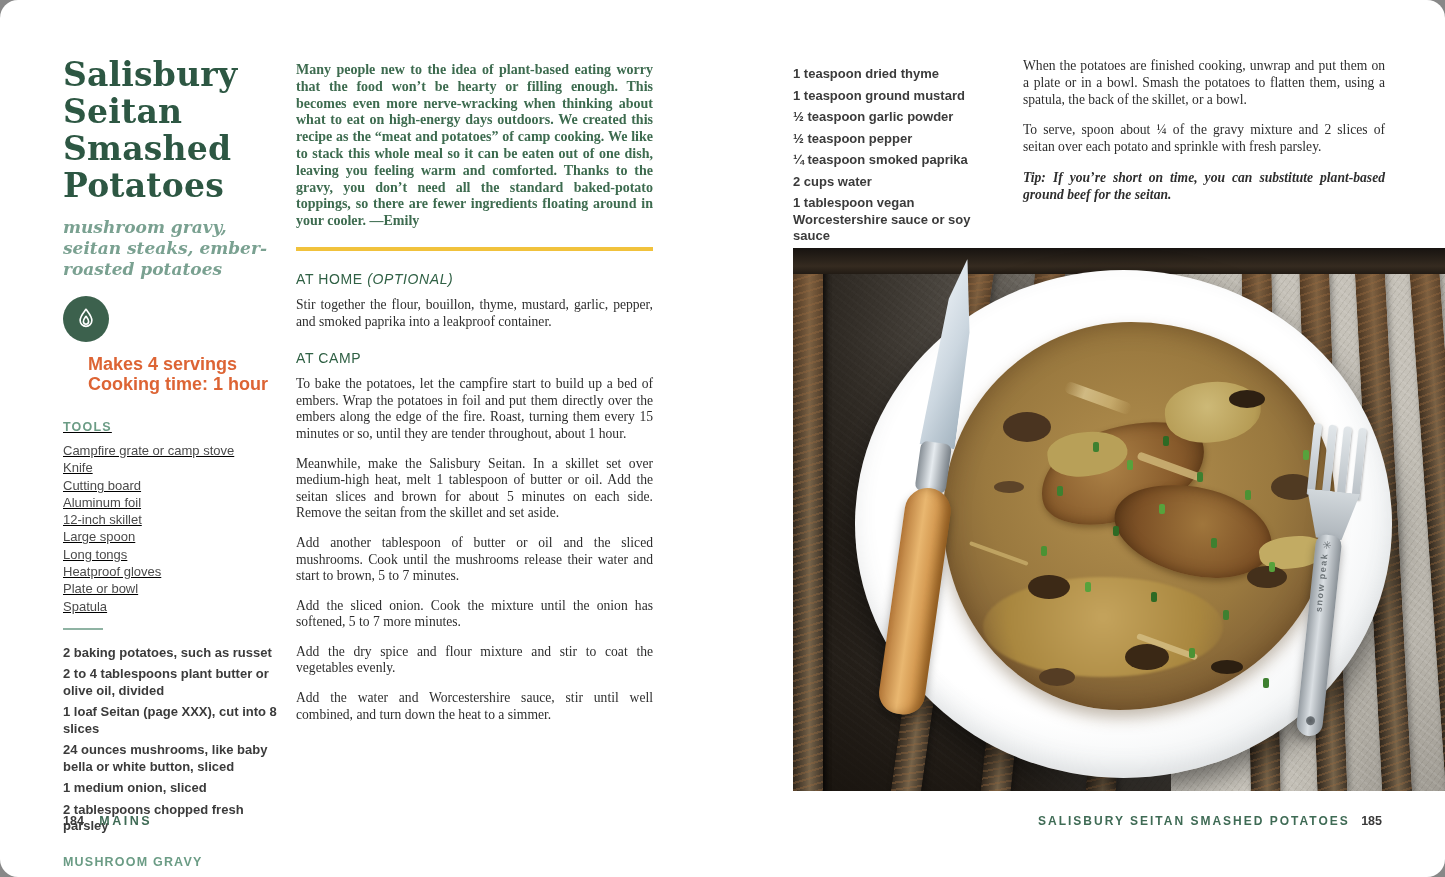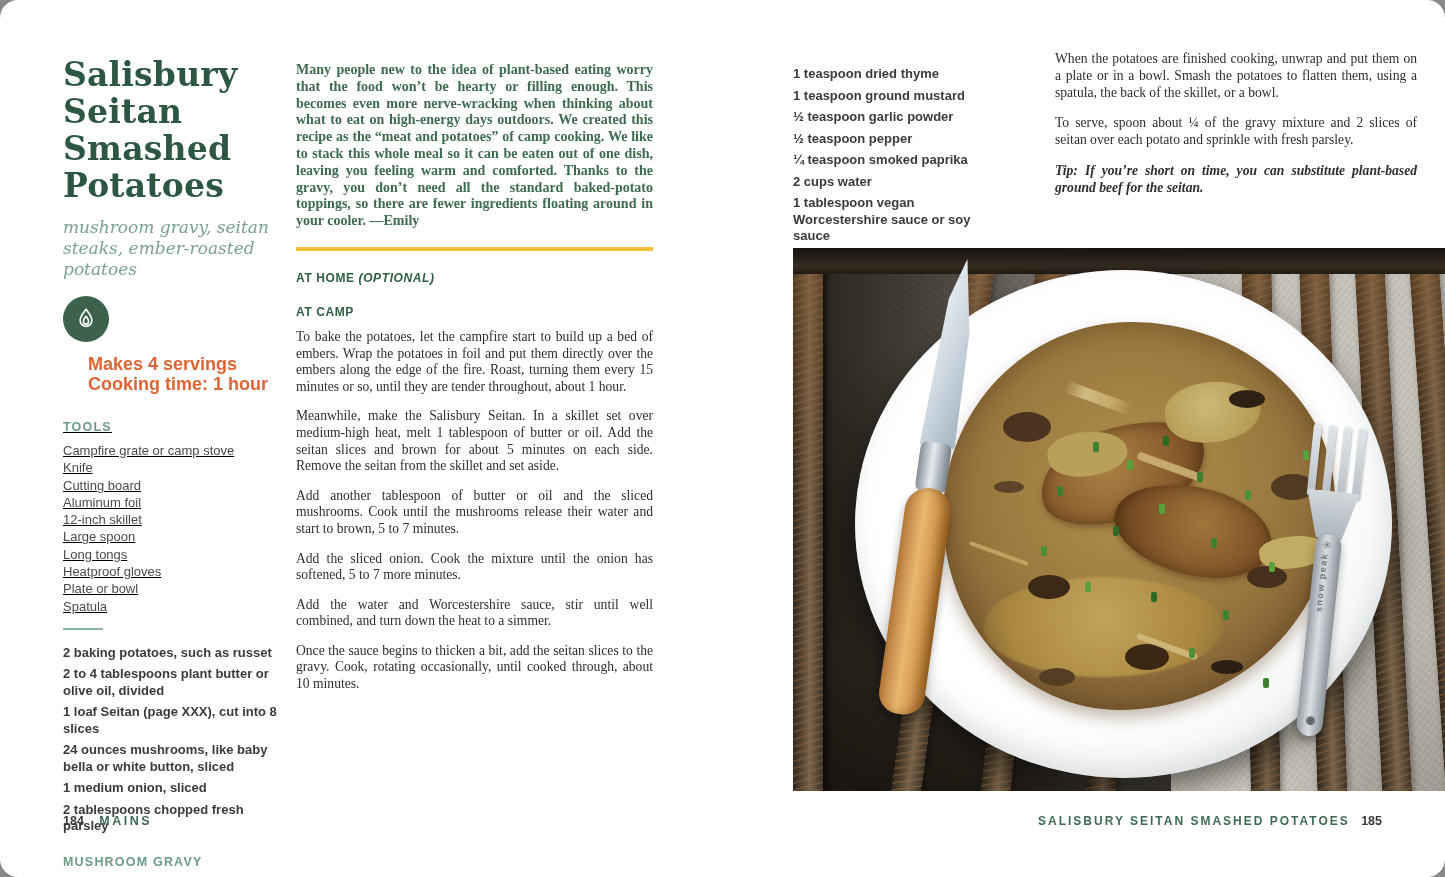--- a/index.html
+++ b/index.html
@@ -2,46 +2,46 @@
 <html><head>
 <meta charset="utf-8">
 <style>
   * { margin:0; padding:0; box-sizing:border-box; }
   body { background:#888; font-family:"Liberation Sans", sans-serif; }
   .spread { position:relative; width:1445px; height:877px; background:#ffffff; overflow:hidden; margin:0 auto;border-radius:18px; }
 
   
   .col-left { position:absolute; left:63px; top:56px; width:222px; }
   .recipe-title { font-family:"DejaVu Serif", serif; font-weight:bold; color:#2d5743; font-size:33px; line-height:37px; letter-spacing:0.2px; }
-  .recipe-subtitle { font-family:"DejaVu Serif", serif; font-style:italic; font-weight:normal; color:#7aa191; font-size:17px; line-height:21px; margin-top:13px; }
+  .recipe-subtitle { font-family:"DejaVu Serif", serif; font-style:italic; font-weight:bold; color:#7aa191; font-size:17px; line-height:21px; margin-top:13px; }
   .flame-badge { margin-top:16px; width:46px; height:46px; border-radius:50%; background:#3c614d; display:flex; align-items:center; justify-content:center; }
   .meta-lines { margin-top:12px; }
   .meta-lines div { color:#dd6434; font-weight:bold; font-size:18px; line-height:20px;margin-left:25px; }
   .subhead { color:#6b9c85; font-weight:bold; font-size:12.5px; letter-spacing:1.2px; }
   .tools-block { margin-top:26px;text-decoration:underline; }
   .tools-list { list-style:none; margin-top:8px; }
   .tools-list li { color:#4b4b4b; font-size:13px; line-height:17.3px; }
   .short-rule { width:40px; border-top:2px solid #8fb3a3; margin:13px 0 15px 0; }
   .ing-list { list-style:none; }
   .ing-list li { color:#3b3b3b; font-weight:bold; font-size:13px; line-height:16.5px; margin-bottom:5px; }
   .gravy-head { margin-top:20px; margin-bottom:8px; }
 
   
   .col-mid { position:absolute; left:296px; top:62px; width:357px; }
   .intro { font-family:"Liberation Serif", serif; font-weight:bold; color:#3d6b4f; font-size:14px; line-height:16.8px; text-align:justify; }
   .yellow-rule { height:4px; background:#f1c23c; margin:17px 0 20px 0; }
-  .step-head { color:#2f6044; font-weight:bold; font-size:12px; letter-spacing:0.6px; margin:20px 0 10px 0; }
+  .step-head { color:#2f6044; font-weight:normal; font-size:14px; letter-spacing:0.6px; margin:20px 0 10px 0; }
   .step-head .opt { font-style:italic; }
   .body-copy p { font-family:"Liberation Serif", serif; color:#2e2e2e; font-size:13.6px; line-height:16.6px; text-align:justify; margin-bottom:13px; }
 
   
   .col-ing2 { position:absolute; left:793px; top:66px; width:212px; }
 
   
-  .col-right { position:absolute; left:1023px; top:51px; width:362px;margin-left:32px; }
+  .col-right { position:absolute; left:1023px; top:58px; width:362px; }
   .col-right p { font-family:"Liberation Serif", serif; color:#2e2e2e; font-size:13.6px; line-height:16.8px; text-align:justify; margin-bottom:14px; }
   .tip { font-family:"Liberation Serif", serif; font-style:italic; font-weight:bold; color:#d4582f; font-size:13.8px; line-height:17px; margin-top:6px; text-align:left; }
 
   
   .footer-left { position:absolute; left:63px; top:814px; font-size:12.5px; }
   .footer-left .pnum { color:#3a3a3a; font-weight:bold; }
   .footer-left .sect { color:#3f6b55; font-weight:bold; letter-spacing:2.5px; margin-left:12px; }
   .footer-right { position:absolute; right:63px; top:814px; font-size:12px; }
   .footer-right .rtitle { color:#3f6b55; font-weight:bold; letter-spacing:2px; }
   .footer-right .pnum { color:#3a3a3a; font-weight:bold; font-size:12.5px; margin-left:8px; }
@@ -203,31 +203,35 @@
       </ul>
   </div>
 
   <div class="col-mid">
     <p class="intro">Many people new to the idea of plant-based eating worry that the food won’t be hearty or filling enough. This becomes even more nerve-wracking when thinking about what to eat on high-energy days outdoors. We created this recipe as the “meat and potatoes” of camp cooking. We like to stack this whole meal so it can be eaten out of one dish, leaving you feeling warm and comforted. Thanks to the gravy, you don’t need all the standard baked-potato toppings, so there are fewer ingredients floating around in your cooler. —Emily</p>
     <div class="yellow-rule"></div>
     <div class="step-head">
       <span>AT HOME</span>
       <span class="opt">(OPTIONAL)</span>
     </div>
+    <div class="body-copy">
+
+    <p>Stir together the flour, bouillon, thyme, mustard, garlic, pepper, and smoked paprika into a leakproof container.</p>
+      </div>
     <div class="step-head">
       <span>AT CAMP</span>
     </div>
     <div class="body-copy">
 
     <p>To bake the potatoes, let the campfire start to build up a bed of embers. Wrap the potatoes in foil and put them directly over the embers along the edge of the fire. Roast, turning them every 15 minutes or so, until they are tender throughout, about 1 hour.</p>
         <p>Meanwhile, make the Salisbury Seitan. In a skillet set over medium-high heat, melt 1 tablespoon of butter or oil. Add the seitan slices and brown for about 5 minutes on each side. Remove the seitan from the skillet and set aside.</p>
         <p>Add another tablespoon of butter or oil and the sliced mushrooms. Cook until the mushrooms release their water and start to brown, 5 to 7 minutes.</p>
         <p>Add the sliced onion. Cook the mixture until the onion has softened, 5 to 7 more minutes.</p>
+        <p>Add the dry spice and flour mixture and stir to coat the vegetables evenly.</p>
         <p>Add the water and Worcestershire sauce, stir until well combined, and turn down the heat to a simmer.</p>
-        <p>Once the sauce begins to thicken a bit, add the seitan slices to the gravy. Cook, rotating occasionally, until cooked through, about 10 minutes.</p>
       </div>
   </div>
 
   <div class="col-ing2">
     <ul class="ing-list">
 
         <li>1 teaspoon dried thyme</li>
         <li>1 teaspoon ground mustard</li>
         <li>½ teaspoon garlic powder</li>
         <li>½ teaspoon pepper</li>

